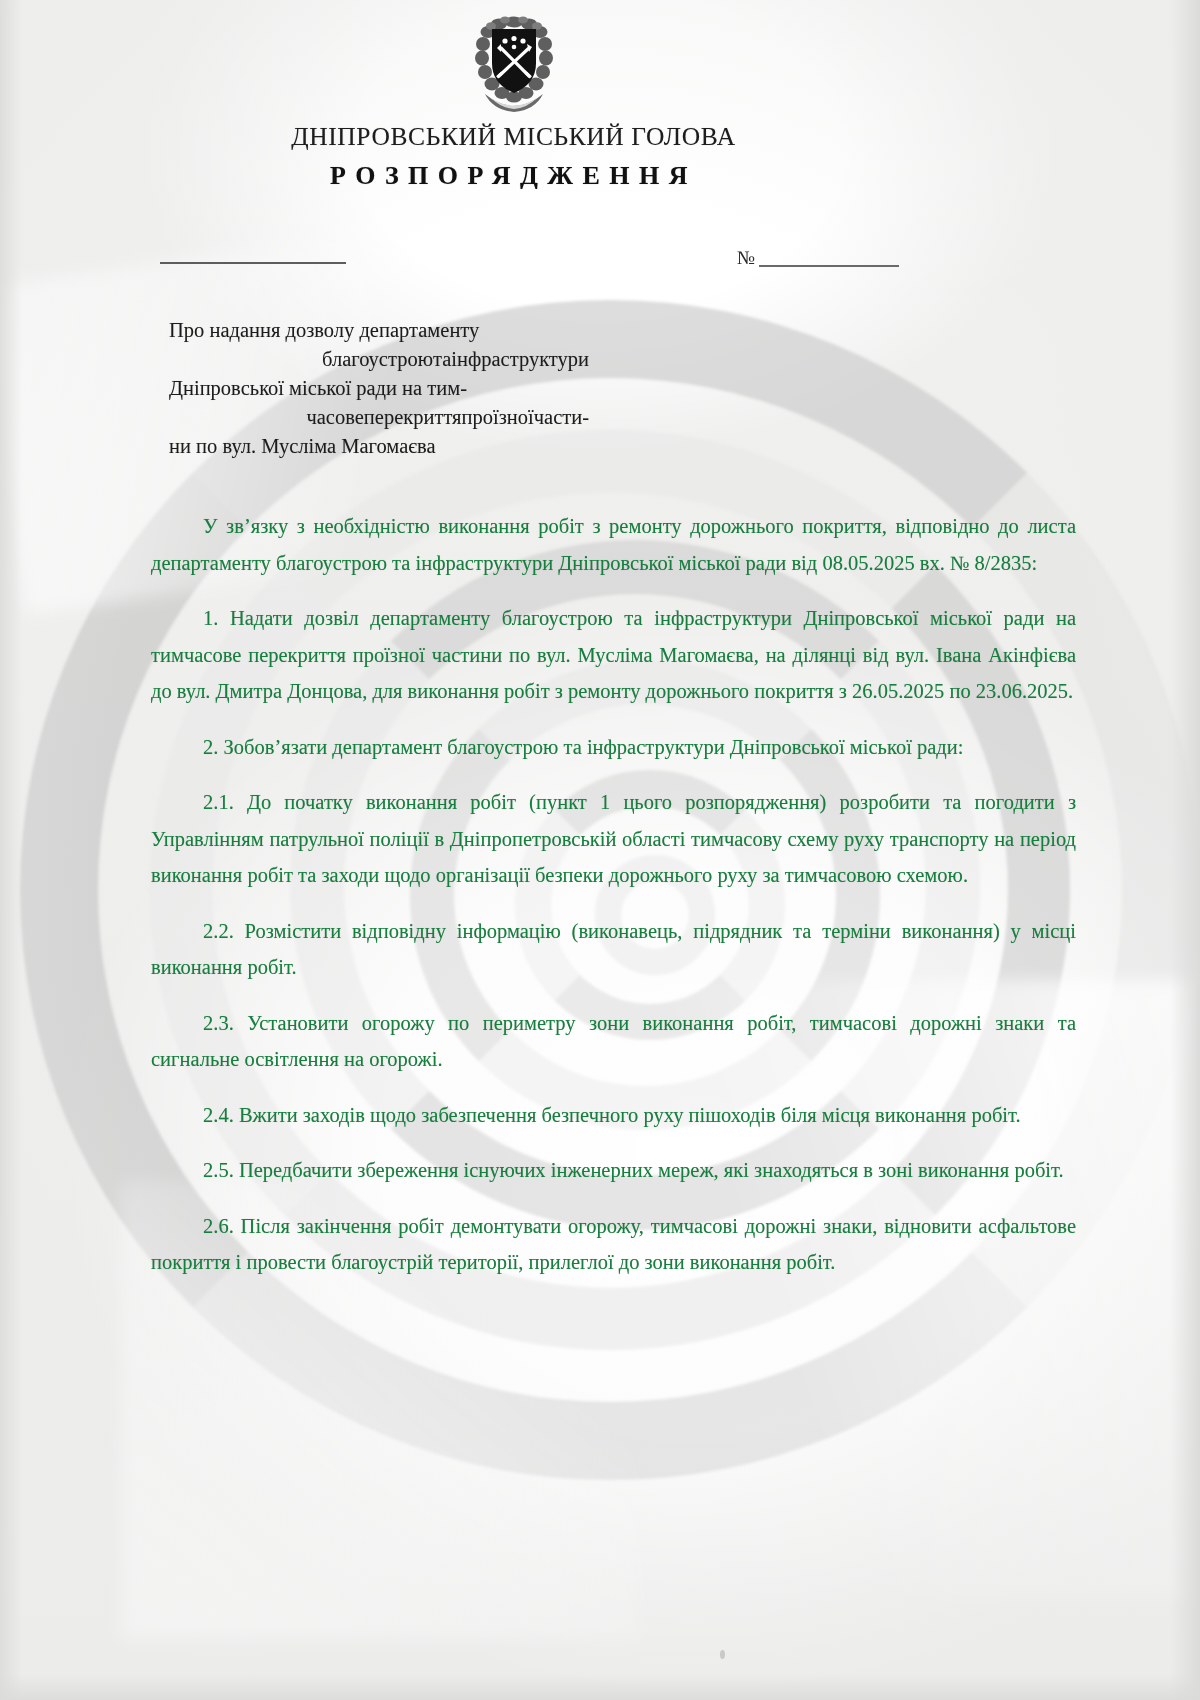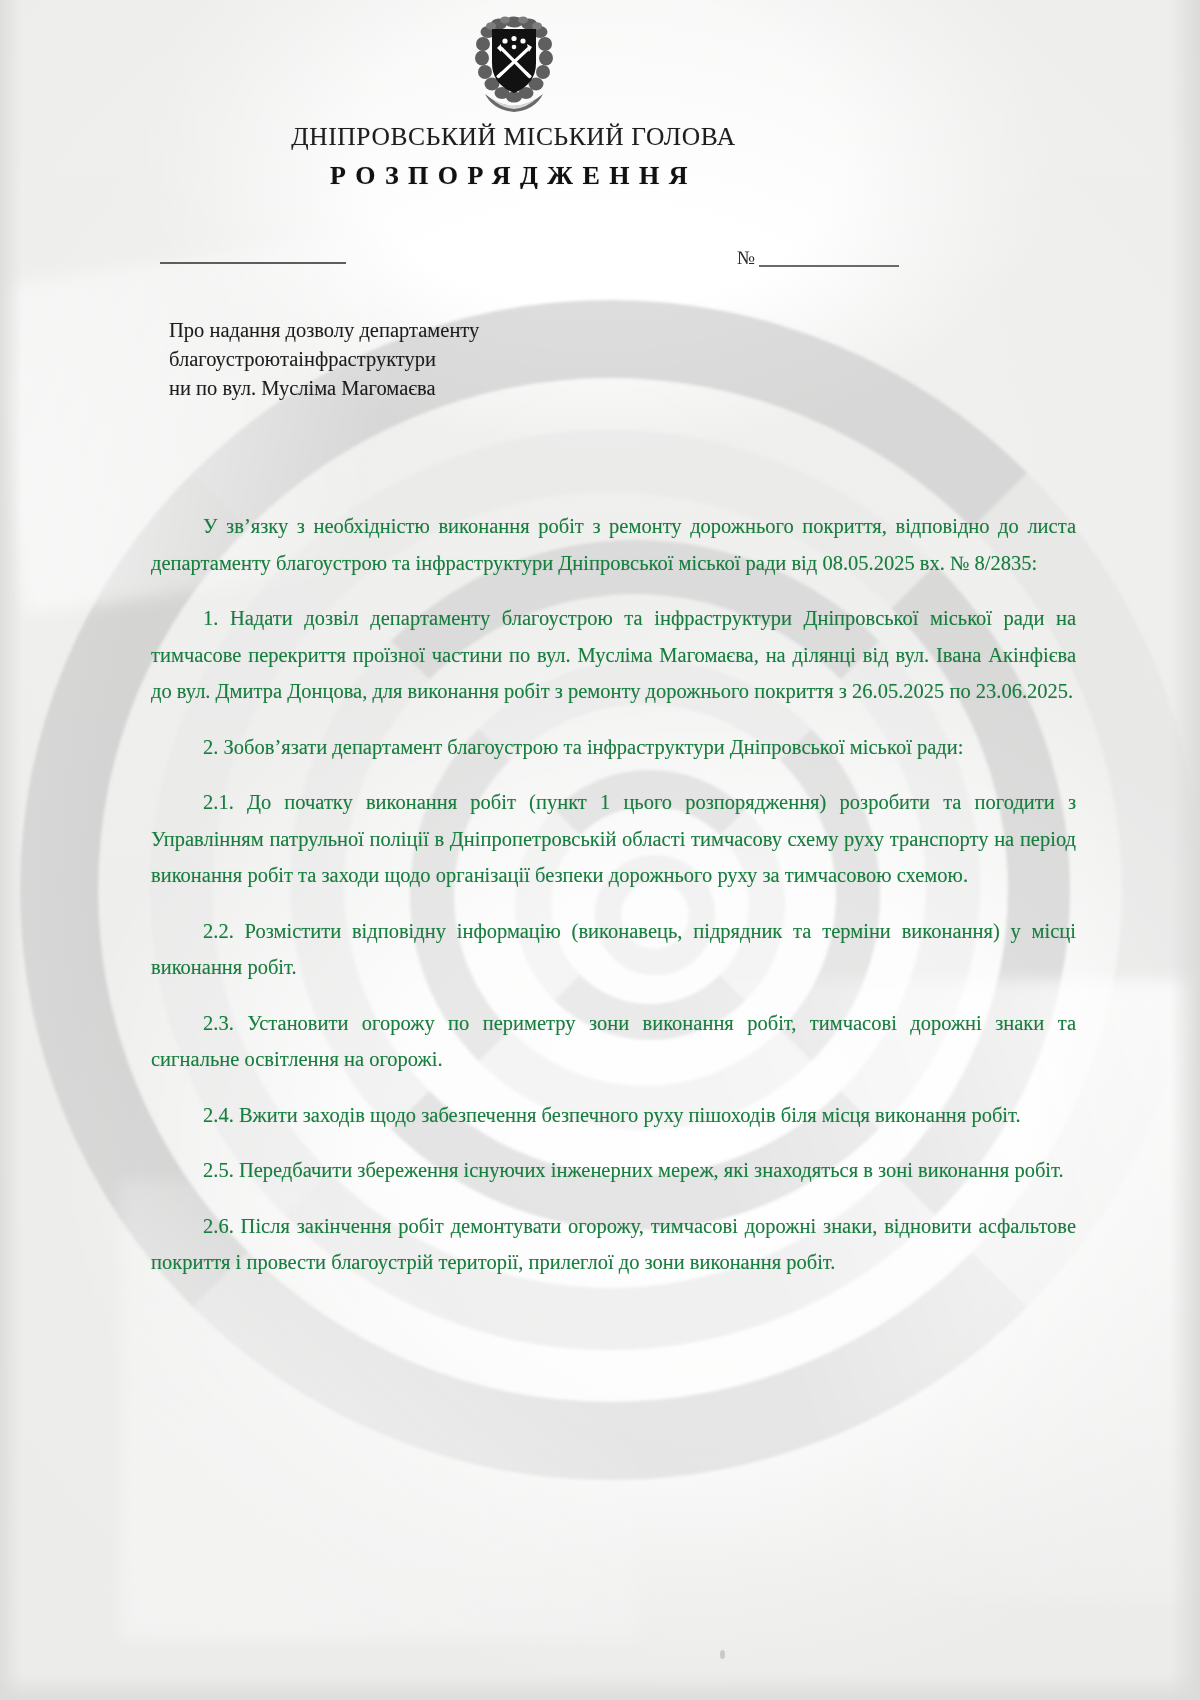--- a/index.html
+++ b/index.html
@@ -141,21 +141,21 @@
     top: 316px;
     width: 420px;
     font-size: 20.5px;
     line-height: 29px;
     color: #1c1c1c;
     text-align: justify;
     text-align-last: left;
     text-shadow: 0 0 0.8px rgba(80,80,80,0.3);
   }
   .subject div { white-space: nowrap; }
-  .subject .just { display: flex; justify-content: flex-start; }
+  .subject .just { display: flex; justify-content: flex-end; }
 
   .body {
     position: absolute;
     left: 151px;
     top: 508px;
     width: 925px;
     font-size: 20.5px;
     line-height: 36.5px;
     color: #15803d;
     text-align: justify;
@@ -260,20 +260,27 @@
       </div>
     </div>
 
     <div class="subject">
       <div>Про надання дозволу департаменту</div>
       <div class="just">
         <span>благоустрою</span>
           <span>та</span>
           <span>інфраструктури</span>
       </div>
+      <div>Дніпровської міської ради на тим-</div>
+      <div class="just">
+        <span>часове</span>
+          <span>перекриття</span>
+          <span>проїзної</span>
+          <span>части-</span>
+      </div>
       <div>ни по вул. Мусліма Магомаєва</div>
     </div>
 
     <div class="body">
       <p>У зв’язку з необхідністю виконання робіт з ремонту дорожнього покриття, відповідно до листа департаменту благоустрою та інфраструктури Дніпровської міської ради від 08.05.2025 вх. № 8/2835:</p>
       <p>1. Надати дозвіл департаменту благоустрою та інфраструктури Дніпровської міської ради на тимчасове перекриття проїзної частини по вул. Мусліма Магомаєва, на ділянці від вул. Івана Акінфієва до вул. Дмитра Донцова, для виконання робіт з ремонту дорожнього покриття з 26.05.2025 по 23.06.2025.</p>
       <p>2. Зобов’язати департамент благоустрою та інфраструктури Дніпровської міської ради:</p>
       <p>2.1. До початку виконання робіт (пункт 1 цього розпорядження) розробити та погодити з Управлінням патрульної поліції в Дніпропетровській області тимчасову схему руху транспорту на період виконання робіт та заходи щодо організації безпеки дорожнього руху за тимчасовою схемою.</p>
       <p>2.2. Розмістити відповідну інформацію (виконавець, підрядник та терміни виконання) у місці виконання робіт.</p>
       <p>2.3. Установити огорожу по периметру зони виконання робіт, тимчасові дорожні знаки та сигнальне освітлення на огорожі.</p>

